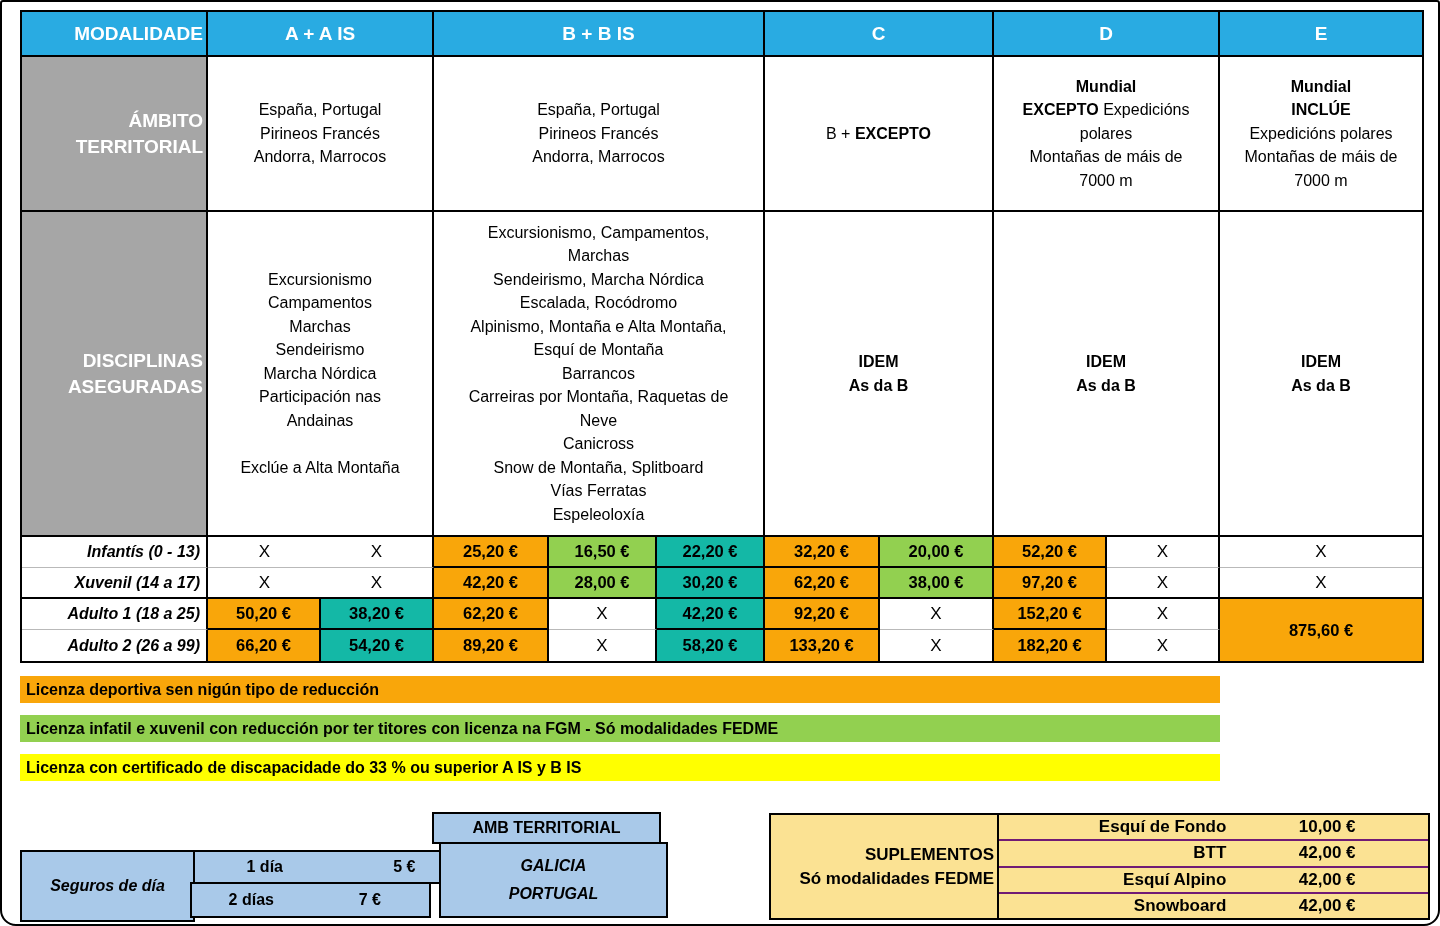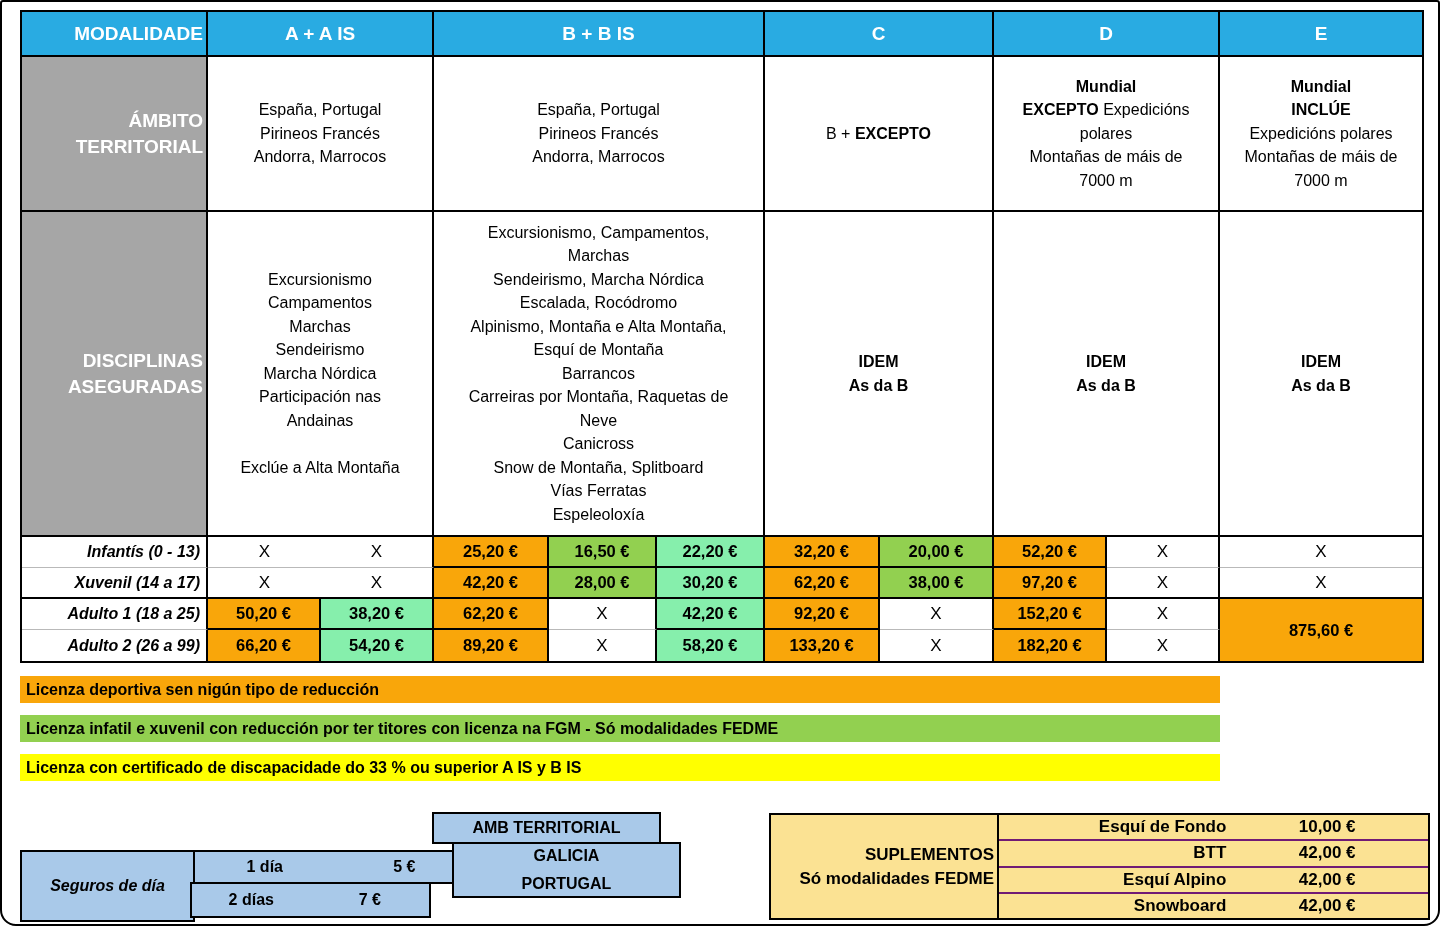--- a/index.html
+++ b/index.html
@@ -25,40 +25,40 @@
   .hdr{background:#29ABE2;color:#fff;font-weight:bold;font-size:19px;border-bottom:2px solid #000;}
   .hdr-label{justify-content:flex-end;padding-right:3px;}
   .glab{background:#A6A6A6;color:#fff;font-weight:bold;font-size:19px;line-height:26px;
         justify-content:flex-end;text-align:right;padding-right:3px;white-space:pre-line;}
   .body16{font-size:16px;line-height:23.5px;text-align:center;}
   .pre{white-space:pre-line;}
   .b{font-weight:bold;}
   .stack{text-align:center;line-height:23.5px;font-size:16px;}
   .money{font-weight:bold;font-size:16.5px;}
   .xcell{font-size:17px;font-weight:400;}
-  .orange{background:#F9A60A;} .green{background:#92D050;} .yellow{background:#86efac;}
+  .orange{background:#F9A60A;} .green{background:#92D050;} .yellow{background:#14b8a6;}
   .rowlab{font-weight:bold;font-style:italic;font-size:16px;justify-content:flex-end;padding-right:6px;text-align:right;}
   .e-merged{grid-column:11;grid-row:span 2;}
 
   
   .legend-bar{position:absolute;left:20px;width:1200px;height:27px;display:flex;align-items:center;
               font-weight:bold;font-size:16px;padding-left:6px;box-sizing:border-box;}
   .lg-orange{background:#F9A60A;top:676px;}
   .lg-green{background:#92D050;top:715px;}
   .lg-yellow{background:#FFFF00;top:754px;}
 
   
   .sg-cell{position:absolute;box-sizing:border-box;border:2px solid #000;background:#A9C9E9;
            display:flex;align-items:center;justify-content:center;font-weight:bold;font-size:16px;}
   .sg-label{left:20px;top:850px;width:175px;height:72px;font-style:italic;}
   .sg-row1{left:193px;top:850px;width:283px;height:34px;}
   .sg-row2{left:190px;top:882px;width:241px;height:36px;}
   .sg-row-half{flex:1;text-align:center;}
   .sg-amb-header{left:432px;top:812px;width:229px;height:32px;}
-  .sg-amb-value{left:452px;top:842px;width:229px;height:56px;white-space:pre-line;text-align:center;line-height:28px;}
+  .sg-amb-value{left:439px;top:842px;width:229px;height:76px;white-space:pre-line;text-align:center;line-height:28px;font-style:italic;}
 
   
   .supl{position:absolute;left:769px;top:813px;width:661px;height:107px;box-sizing:border-box;
         border:2px solid #000;background:#FBE293;display:flex;}
   .supl-label{width:228px;box-sizing:border-box;border-right:2px solid #000;display:flex;flex-direction:column;
               justify-content:center;align-items:flex-end;text-align:right;padding-right:3px;
               font-weight:bold;font-size:17px;line-height:24px;}
   .supl-rows{flex:1;display:flex;flex-direction:column;}
   .supl-row{flex:1;display:flex;align-items:center;box-sizing:border-box;border-bottom:2px solid #701a75;}
   .supl-row:last-child{border-bottom:none;}

